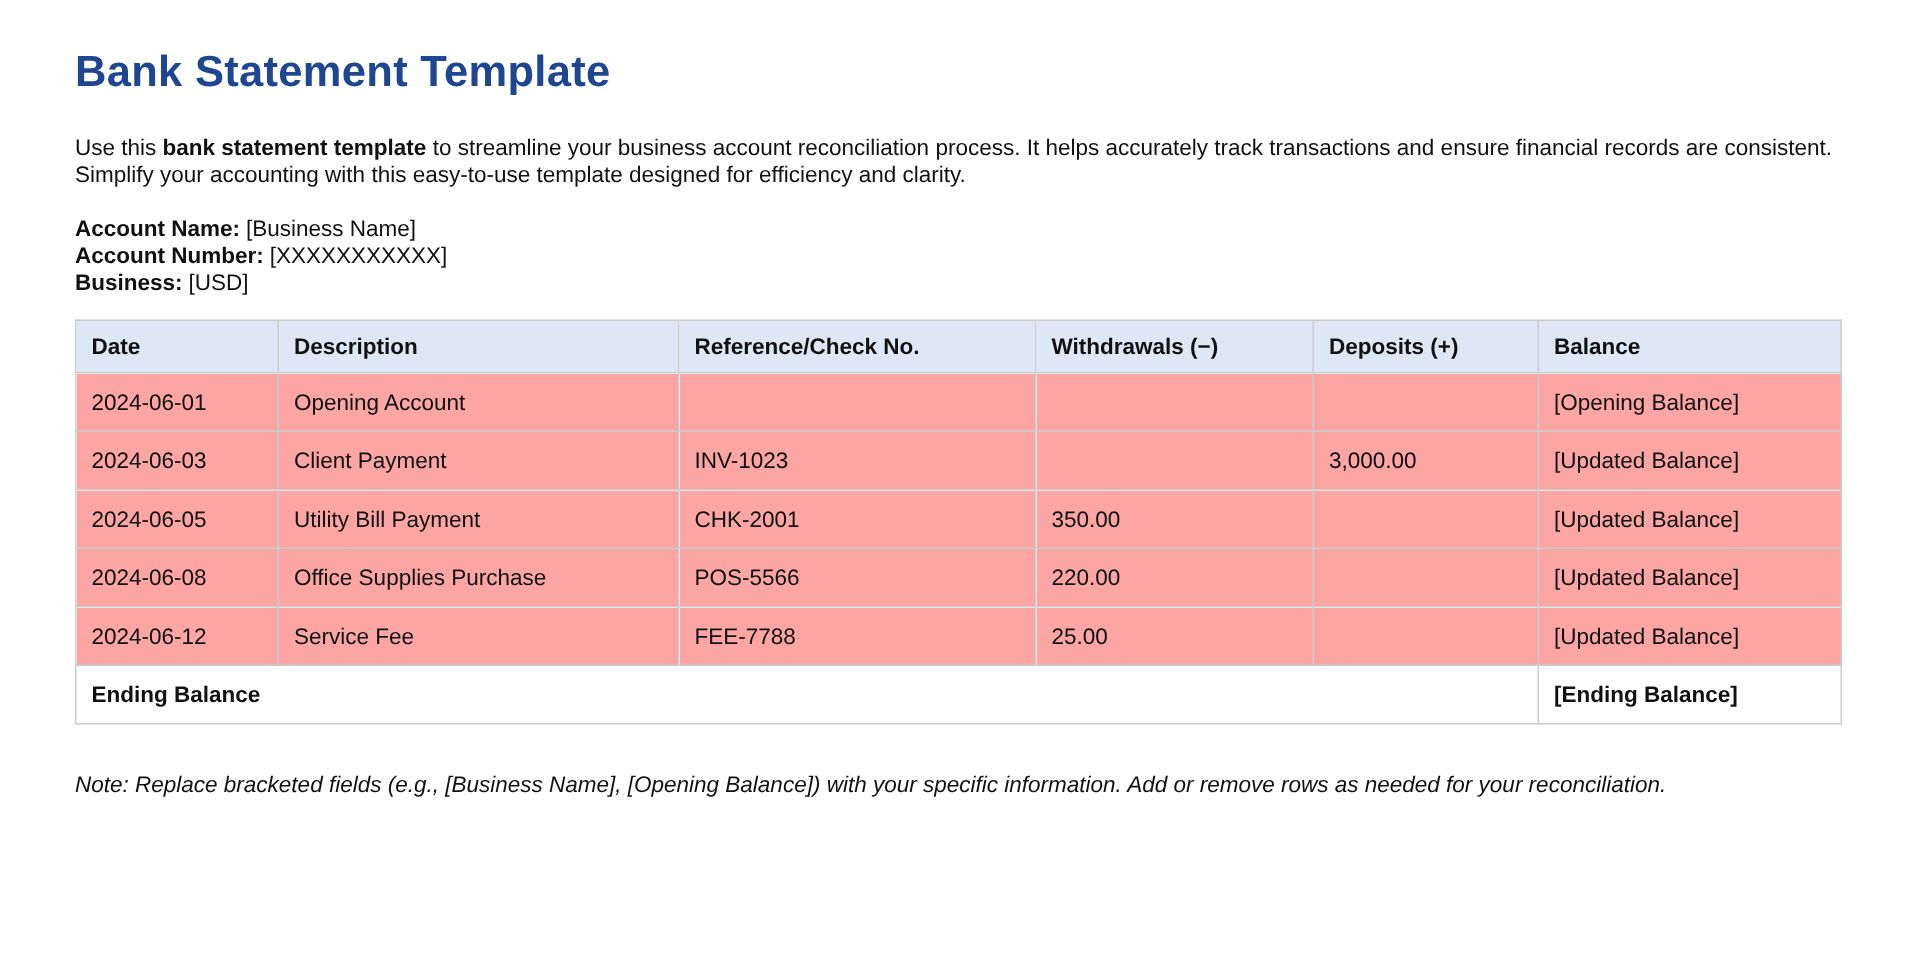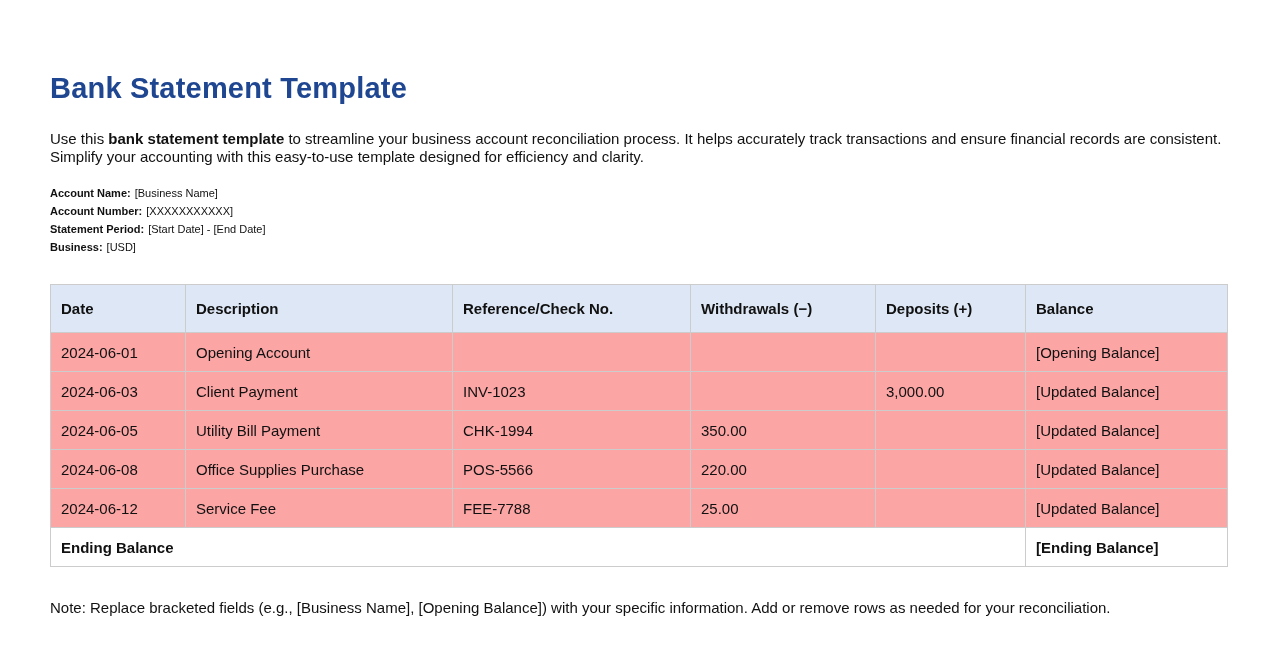--- a/index.html
+++ b/index.html
@@ -5,95 +5,93 @@
   * { box-sizing: border-box; margin: 0; padding: 0; }
   html, body { background: #ffffff; }
   body {
     width: 1278px;
     height: 650px;
     font-family: "Liberation Sans", "DejaVu Sans", sans-serif;
     color: #111111;
     overflow: hidden;
   }
   .page {
-    padding: 72px 50px 0 50px;
+    padding: 32px 50px 0 50px;
   }
   .title {
     font-size: 29px;
     font-weight: bold;
     color: #1f4690;
     letter-spacing: 0.2px;
     margin-bottom: 25px;
   }
   .intro {
     font-size: 15px;
     line-height: 18px;
     max-width: 1178px;
     margin-bottom: 18px;
   }
   .intro b { font-weight: bold; }
   .account-info {
-    font-size: 11px;
+    font-size: 15px;
     line-height: 18px;
-    margin-bottom: 28px;
+    margin-bottom: 15px;
   }
   .account-line .acct-label { font-weight: bold; }
   .account-line .acct-value { margin-left: 4px; }
   table.statement {
     border-collapse: collapse;
     table-layout: fixed;
     width: 1177px;
     font-size: 15px;
   }
   table.statement th, table.statement td {
     border: 1px solid #cccccc;
     padding: 0 10px;
     text-align: left;
     vertical-align: middle;
     overflow: hidden;
     white-space: nowrap;
   }
   table.statement thead th {
     background: #dde7f5;
     font-weight: bold;
-    height: 48px;
+    height: 35px;
   }
   table.statement tbody td { height: 39px; background: #fca5a5; }
   table.statement tfoot td { height: 39px; font-weight: bold; background: #ffffff; }
   td.ending-label { text-align: right; }
   .col-date { width: 135px; }
   .col-desc { width: 267px; }
   .col-ref { width: 238px; }
   .col-wd { width: 185px; }
   .col-dep { width: 150px; }
   .col-bal { width: 202px; }
   .note {
     margin-top: 32px;
     font-size: 15px;
+    font-style: italic;
     line-height: 18px;
   }
 </style>
 </head>
 <body>
 
 <div class="page">
 
   <h1 class="title">Bank Statement Template</h1>
 
   <p class="intro"><span>Use this </span><b>bank statement template</b><span> to streamline your business account reconciliation process. It helps accurately track transactions and ensure financial records are consistent. Simplify your accounting with this easy-to-use template designed for efficiency and clarity.</span></p>
 
   <div class="account-info">
     <div class="account-line">
       <span class="acct-label">Account Name:</span><span class="acct-value">[Business Name]</span>
     </div>
     <div class="account-line">
       <span class="acct-label">Account Number:</span><span class="acct-value">[XXXXXXXXXXX]</span>
-    </div>
-    <div class="account-line">
-      <span class="acct-label">Statement Period:</span><span class="acct-value">[Start Date] - [End Date]</span>
     </div>
     <div class="account-line">
       <span class="acct-label">Business:</span><span class="acct-value">[USD]</span>
     </div>
   </div>
 
   <table class="statement">
     <colgroup>
       <col class="col-date">
         <col class="col-desc">
@@ -125,21 +123,21 @@
         <td>2024-06-03</td>
         <td>Client Payment</td>
         <td>INV-1023</td>
         <td></td>
         <td>3,000.00</td>
         <td>[Updated Balance]</td>
       </tr>
       <tr>
         <td>2024-06-05</td>
         <td>Utility Bill Payment</td>
-        <td>CHK-1994</td>
+        <td>CHK-2001</td>
         <td>350.00</td>
         <td></td>
         <td>[Updated Balance]</td>
       </tr>
       <tr>
         <td>2024-06-08</td>
         <td>Office Supplies Purchase</td>
         <td>POS-5566</td>
         <td>220.00</td>
         <td></td>

